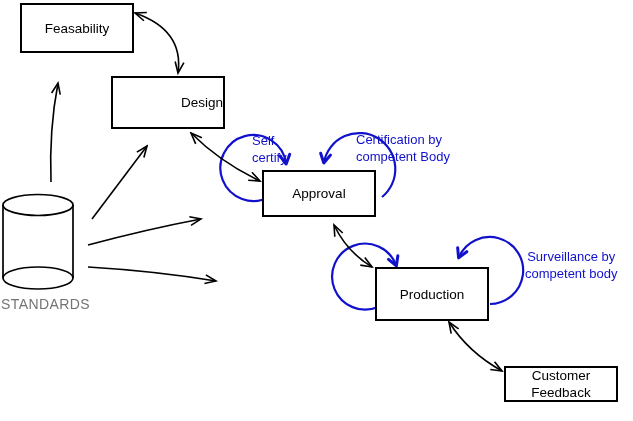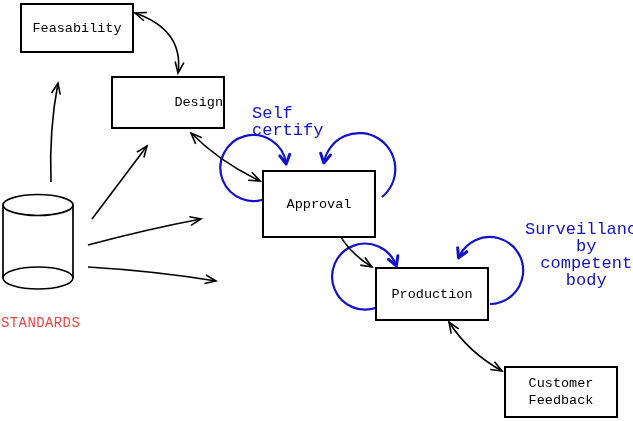--- a/index.html
+++ b/index.html
@@ -1,23 +1,23 @@
 <!DOCTYPE html>
 <html><head>
 <meta charset="utf-8">
 <style>
   html,body{margin:0;padding:0;background:#fff;}
   #stage{position:relative;width:633px;height:421px;background:#fff;overflow:hidden;
-         font-family:Liberation Mono, monospace;}
+         font-family:Liberation Sans, sans-serif;}
   #shapes{position:absolute;left:0;top:0;z-index:1;}
   .box{position:absolute;z-index:2;border:2px solid #000;background:#fff;box-sizing:border-box;
        display:flex;align-items:center;justify-content:center;text-align:center;
        font-size:13.5px;line-height:17px;color:#000;white-space:pre-line;}
-  .ann{position:absolute;z-index:3;color:#1111cc;font-size:17px;line-height:17px;white-space:pre-line;}
-  .ds-label{position:absolute;z-index:3;color:#ef4444;font-size:14px;letter-spacing:0.4px;margin-top:19px;}
+  .ann{position:absolute;z-index:3;color:#1111cc;font-size:13px;line-height:17px;white-space:pre-line;margin-top:27px;}
+  .ds-label{position:absolute;z-index:3;color:#737373;font-size:14px;letter-spacing:0.4px;}
 </style>
 </head>
 <body>
 
 <div id="stage">
 
   <svg id="shapes" width="633" height="421" viewBox="0 0 633 421">
     <defs>
       <marker id="hk" viewBox="-13 -7 15 14" markerWidth="15" markerHeight="14" refX="0" refY="0" orient="auto-start-reverse" markerUnits="userSpaceOnUse">
         <path d="M -11 -4.4 L 0 0 L -11 4.4" fill="none" stroke="#000" stroke-width="1.6"></path>
@@ -54,33 +54,35 @@
   </svg>
 
   <div class="box" style="left:20px;top:3px;width:114px;height:50px;">
     <span>Feasability</span>
   </div>
 
   <div class="box" style="left:111px;top:76px;width:114px;height:53px;justify-content:flex-end;">
     <span>Design</span>
   </div>
 
-  <div class="box" style="left:262px;top:170px;width:114px;height:68px;">
+  <div class="box" style="left:262px;top:170px;width:114px;height:47px;">
     <span>Approval</span>
   </div>
 
   <div class="box" style="left:375px;top:267px;width:114px;height:54px;">
     <span>Production</span>
   </div>
 
-  <div class="box" style="left:504px;top:366px;width:114px;height:52px;">
+  <div class="box" style="left:504px;top:366px;width:114px;height:36px;">
     <span>Customer
 Feedback</span>
   </div>
 
   <div class="ds-label" style="left:1px;top:296px;">STANDARDS</div>
 
   <div class="ann" style="left:252px;top:105px;">Self
 certify</div>
+  <div class="ann" style="left:356px;top:104px;">Certification by
+competent Body</div>
   <div class="ann" style="left:525px;top:221px;text-align:center;">Surveillance by
 competent body</div>
 
 </div>
 
 </body></html>

